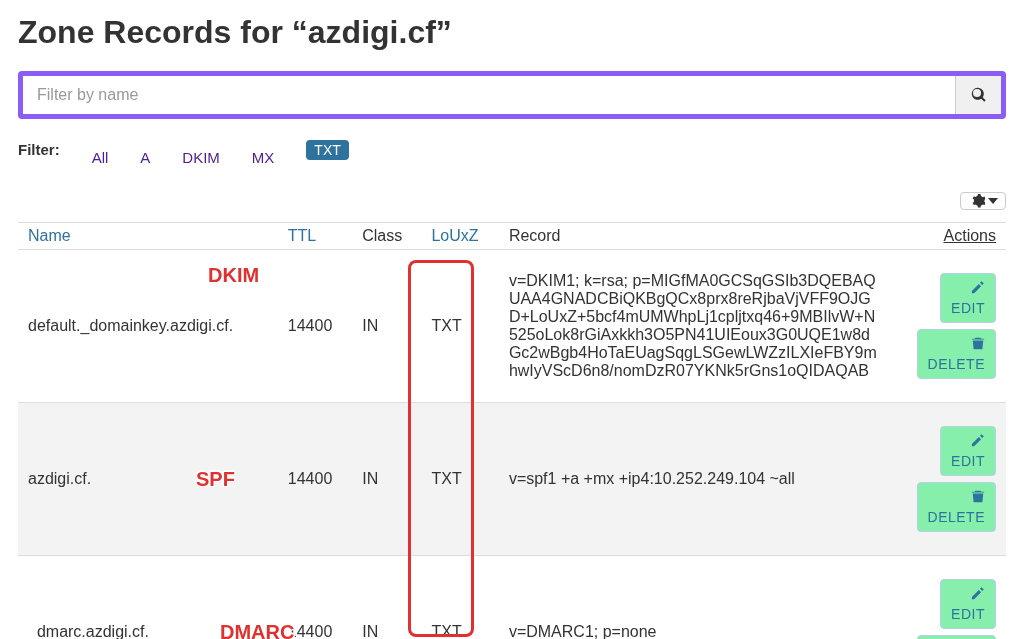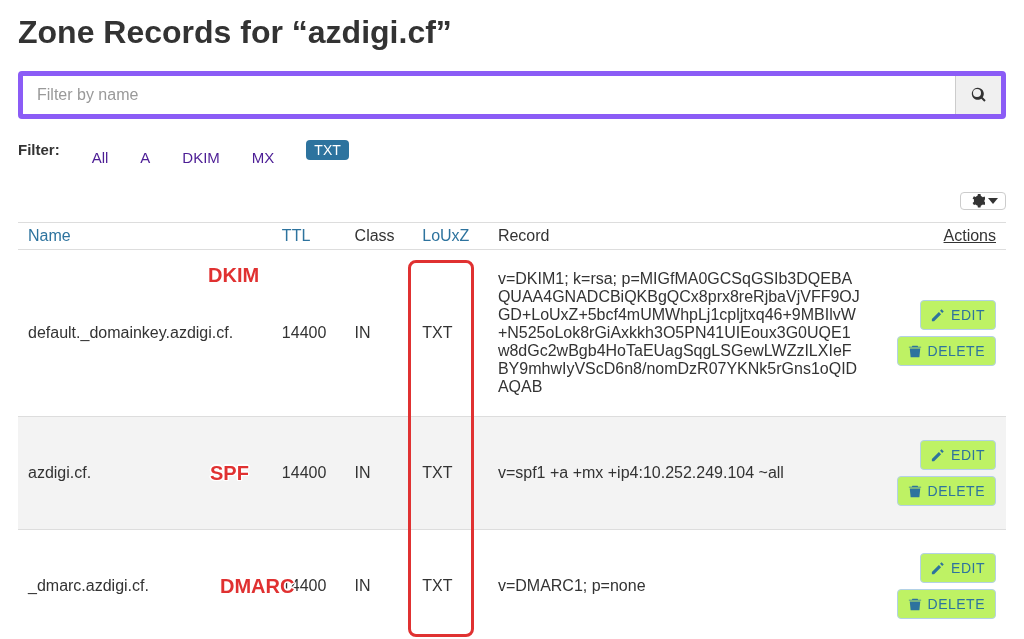--- a/index.html
+++ b/index.html
@@ -128,48 +128,49 @@
     tbody tr { border-bottom: 1px solid #ddd; }
     tbody tr.alt { background: #f3f3f3; }
     td { padding: 20px 10px; vertical-align: middle; }
     td.name-cell { position: relative; }
     td.record-cell { max-width: 340px; word-break: break-all; }
     td.actions-cell { text-align: right; white-space: nowrap; }
     td.type-cell { position: relative; }
 
     .action-btn {
       display: inline-flex;
-      align-items: center;
+      align-items: flex-end;
       gap: 6px;
       border: 1px solid #b3d1e6;
-      background: #bef264;
+      background: #86efac;
       color: #2d739e;
       font-size: 14px;
       letter-spacing: .5px;
       padding: 6px 10px;
       border-radius: 4px;
       cursor: pointer;
       margin: 3px 0;
+      flex-direction: column;
     }
     .action-btn svg { width: 14px; height: 14px; fill: #2d739e; }
 
     .overlay-label {
       position: absolute;
       font-weight: 700;
       font-size: 20px;
       color: #e03131;
       text-shadow:
         -1px -1px 0 #fff, 1px -1px 0 #fff,
         -1px  1px 0 #fff, 1px  1px 0 #fff,
         0 -1.5px 0 #fff, 0 1.5px 0 #fff,
         -1.5px 0 0 #fff, 1.5px 0 0 #fff;
       pointer-events: none;
     }
     .anno-dkim  { top: 14px;  left: 190px; }
-    .anno-spf   { top: 50%;   left: 192px; transform: translateY(-50%); }
+    .anno-spf   { top: 50%;   left: 178px; transform: translateY(-50%); }
     .anno-dmarc { top: 50%;   left: 202px; transform: translateY(-50%); }
 
     .red-box {
       position: absolute;
       border: 3px solid #e03131;
       border-radius: 8px;
       pointer-events: none;
       z-index: 4;
     }
   </style>

